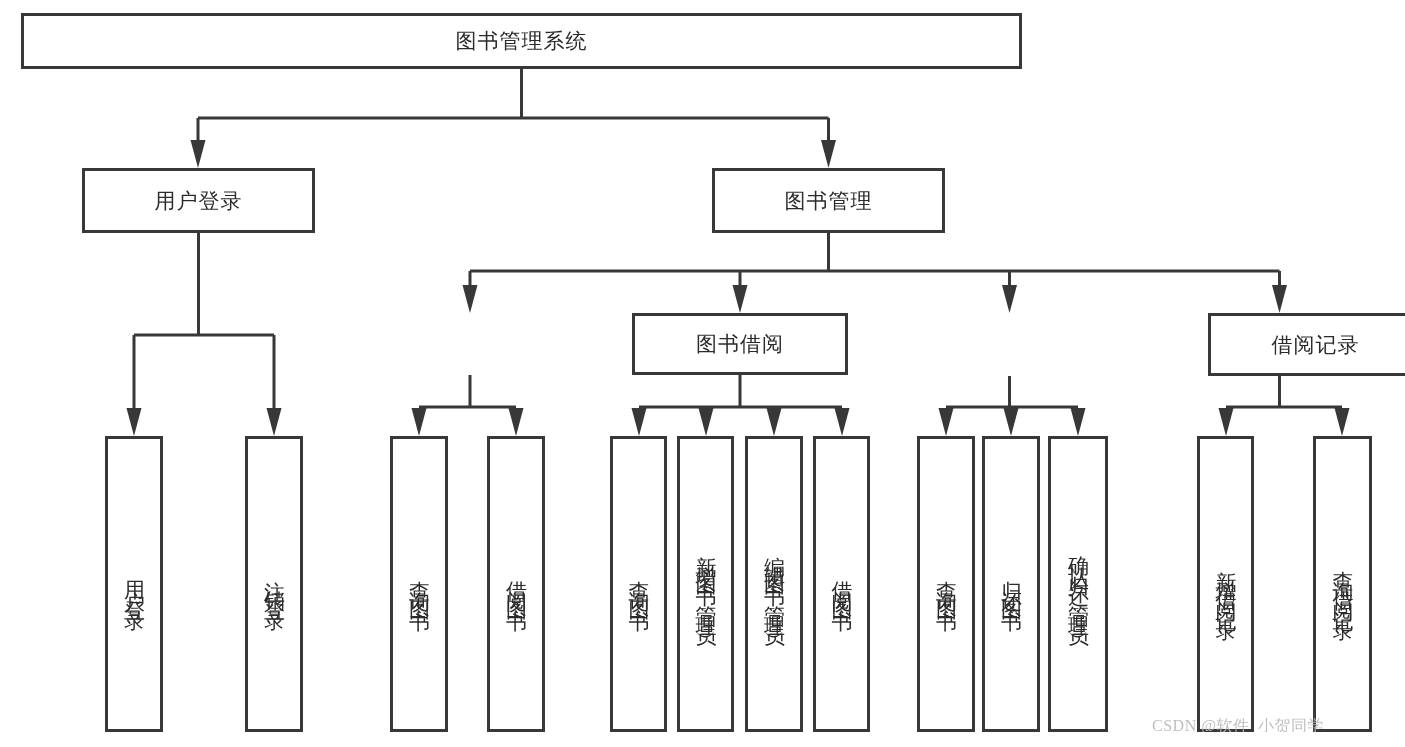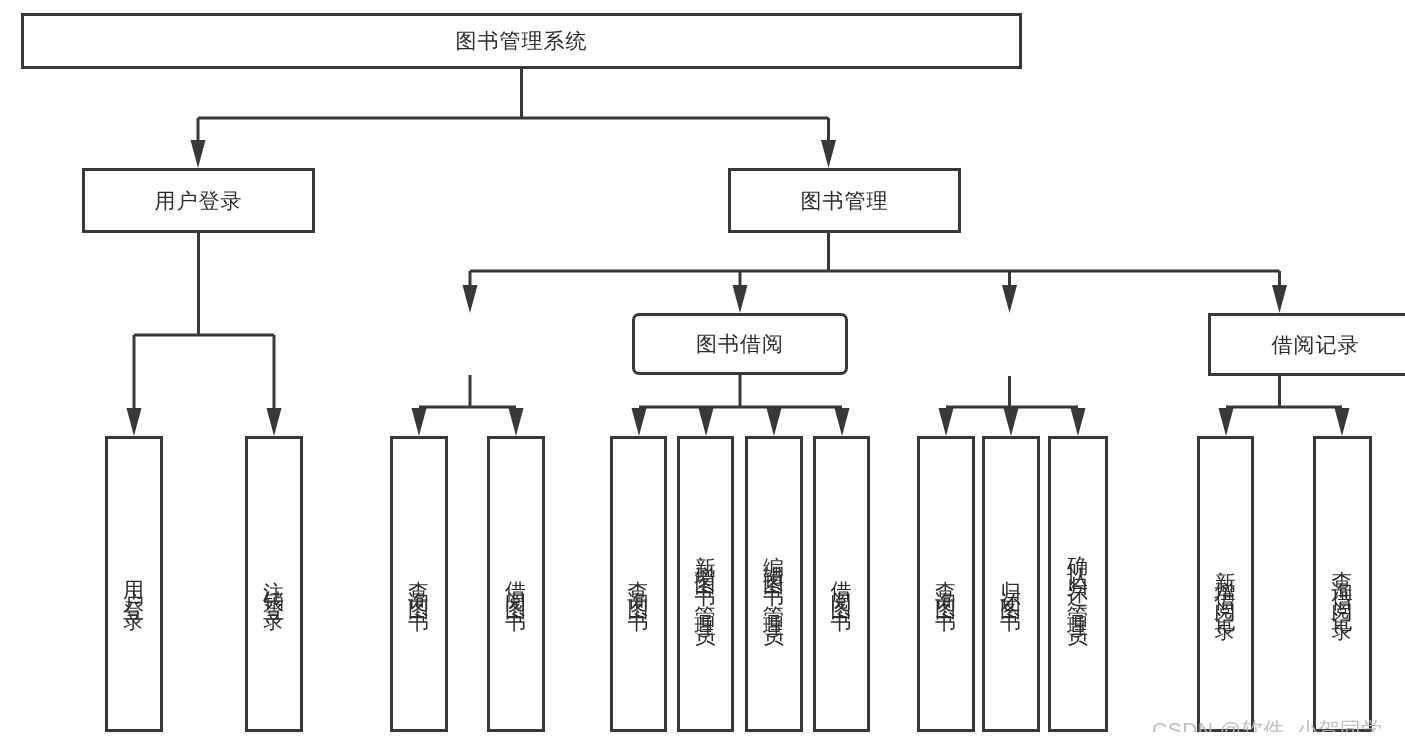--- a/index.html
+++ b/index.html
@@ -1,33 +1,33 @@
 <!DOCTYPE html>
 <html><head>
 <meta charset="utf-8">
 <title>Diagram</title>
 <style>
   html,body{margin:0;padding:0;background:#ffffff;}
   #stage{
     position:relative;width:1405px;height:732px;background:#ffffff;overflow:hidden;
-    font-family:Liberation Sans, sans-serif;color:#2b2b2b;
+    font-family:Liberation Serif, serif;color:#2b2b2b;
   }
   #wires{position:absolute;left:0;top:0;width:1405px;height:747px;z-index:1;}
   .node{
     position:absolute;box-sizing:border-box;background:#ffffff;
     border:3px solid #383838;display:flex;align-items:center;justify-content:center;
     z-index:2;font-size:21px;letter-spacing:1px;
   }
   .node.v span{
     writing-mode:vertical-rl;text-orientation:mixed;letter-spacing:10px;
     line-height:1;white-space:nowrap;
   }
   .node.h span{white-space:nowrap;}
   #watermark{
-    position:absolute;left:1152px;top:716px;z-index:5;font-size:21px;
+    position:absolute;left:1152px;top:716px;z-index:5;font-size:16px;
     color:#b9b9b9;letter-spacing:0.5px;white-space:nowrap;opacity:0.92;
   }
 </style>
 </head>
 <body>
 
 <div id="stage">
 
   <svg id="wires" viewBox="0 0 1405 747" xmlns="http://www.w3.org/2000/svg">
     <g stroke="#383838" stroke-width="3" fill="none">
@@ -84,25 +84,25 @@
     </g>
   </svg>
 
   <div class="node h" style="left:21px;top:13px;width:1001px;height:56px;">
     <span>图书管理系统</span>
   </div>
 
   <div class="node h" style="left:82px;top:168px;width:233px;height:65px;">
     <span>用户登录</span>
   </div>
-  <div class="node h" style="left:712px;top:168px;width:233px;height:65px;margin-left:16px;">
+  <div class="node h" style="left:712px;top:168px;width:233px;height:65px;">
     <span>图书管理</span>
   </div>
 
-  <div class="node h" style="left:632px;top:313px;width:216px;height:62px;border-radius:7px;">
+  <div class="node h" style="left:632px;top:313px;width:216px;height:62px;">
     <span>图书借阅</span>
   </div>
   <div class="node h" style="left:1172px;top:313px;width:215px;height:63px;margin-left:36px;">
     <span>借阅记录</span>
   </div>
 
   <div class="node v" style="left:105px;top:436px;width:58px;height:296px;">
     <span>用户登录</span>
   </div>
   <div class="node v" style="left:245px;top:436px;width:58px;height:296px;">

